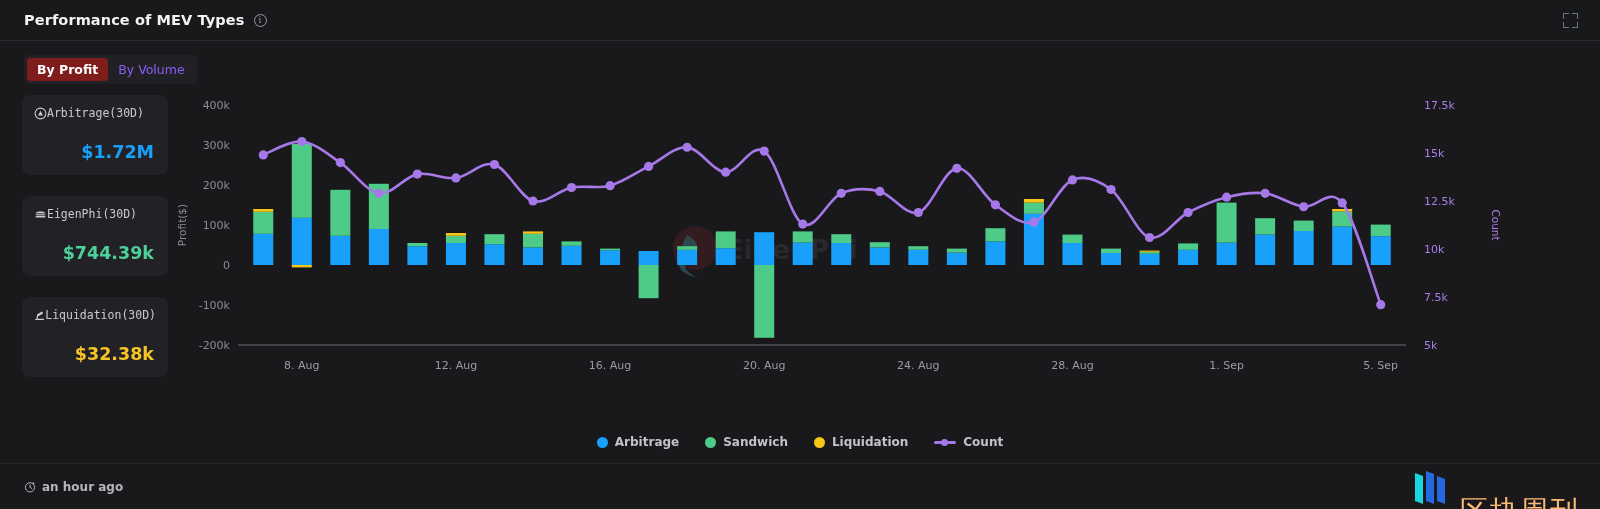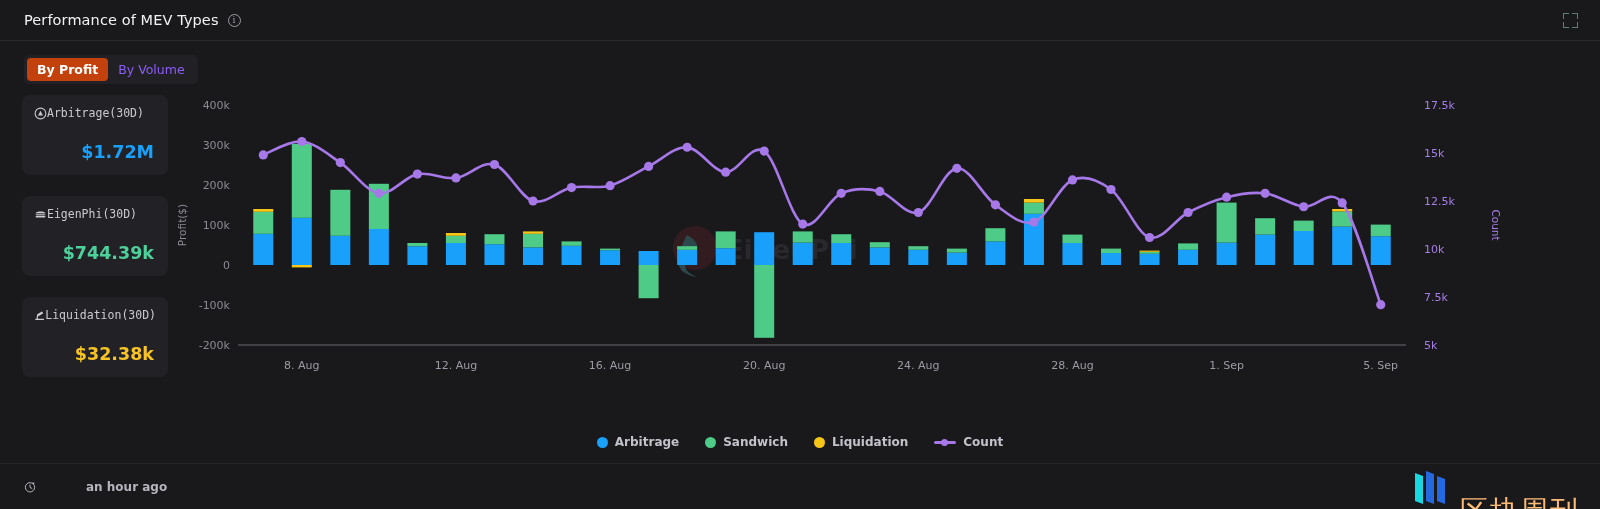--- a/index.html
+++ b/index.html
@@ -18,21 +18,21 @@
     position: relative;
   }
   
   .header {
     height: 41px; flex: 0 0 41px;
     display: flex; align-items: center;
     padding: 0 22px 0 24px;
     border-bottom: 1px solid #2a2a2e;
   }
   .header-title {
-    font-size: 14.5px; font-weight: normal; color: #f2f2f4;
+    font-size: 14.5px; font-weight: bold; color: #f2f2f4;
     letter-spacing: .1px;
   }
   .info-icon {
     width: 13px; height: 13px; margin-left: 9px;
     border: 1px solid #9a9aa2; border-radius: 50%;
     color: #9a9aa2; font-size: 9px; line-height: 11px;
     text-align: center; font-family: "DejaVu Serif", serif;
     display: inline-block;
   }
   .header-spacer { flex: 1 1 auto; }
@@ -47,21 +47,21 @@
 
   
   .tabbar { padding: 14px 0 0 24px; height: 46px; flex: 0 0 46px; }
   .tabs {
     display: inline-flex; background: #212125; border-radius: 5px; padding: 3px;
   }
   .tab {
     font-size: 12.5px; padding: 4px 10px; border-radius: 4px;
     color: #8b5cf6; cursor: pointer; white-space: nowrap;
   }
-  .tab.active { background: #c2410c; color: #ffffff; font-weight: bold; }
+  .tab.active { background: #7f1d1d; color: #ffffff; font-weight: bold; }
 
   
   .body { flex: 1 1 auto; display: flex; position: relative; }
 
   .cards { width: 172px; flex: 0 0 172px; padding: 8px 0 0 22px; }
   .card {
     width: 146px; height: 80px; background: #222226;
     border-radius: 8px; margin-bottom: 21px;
     padding: 11px 12px 0 12px;
   }
@@ -106,21 +106,21 @@
   .legend-label { font-size: 12px; color: #c2c2ca; font-weight: bold; }
 
   
   .footer {
     height: 46px; flex: 0 0 46px;
     border-top: 1px solid #262629;
     display: flex; align-items: center;
     padding: 0 20px 0 24px;
   }
   .footer-time { display: flex; align-items: center; gap: 6px; }
-  .footer-text { font-size: 12px; color: #b5b5bd; font-weight: bold; margin-left: 44px; }
+  .footer-text { font-size: 12px; color: #b5b5bd; font-weight: bold; }
   .footer-spacer { flex: 1 1 auto; }
   .brand { display: flex; align-items: center; gap: 9px; }
   .brand-mark { display: block; }
   .brand-name {
     font-size: 28px; color: #fdba74; letter-spacing: 2px;
     font-family: "DejaVu Sans", sans-serif;
     margin-top: 48px;
   }
 </style>
 </head>

